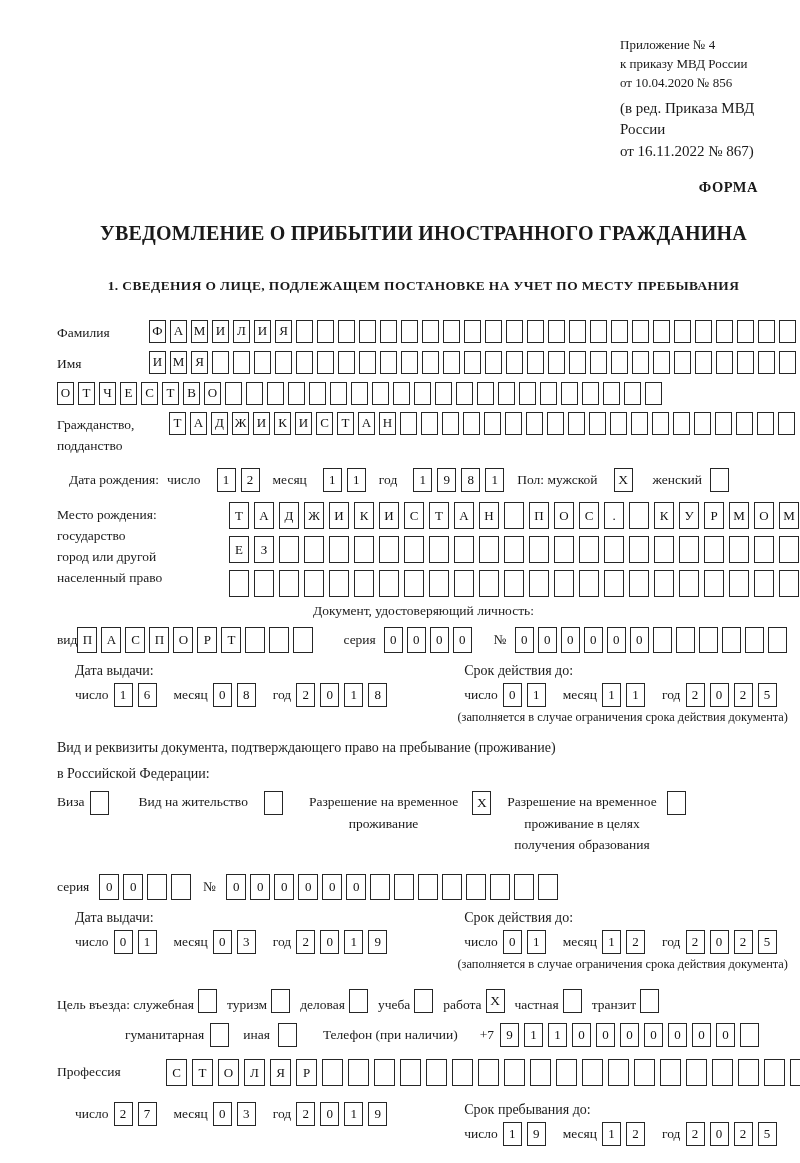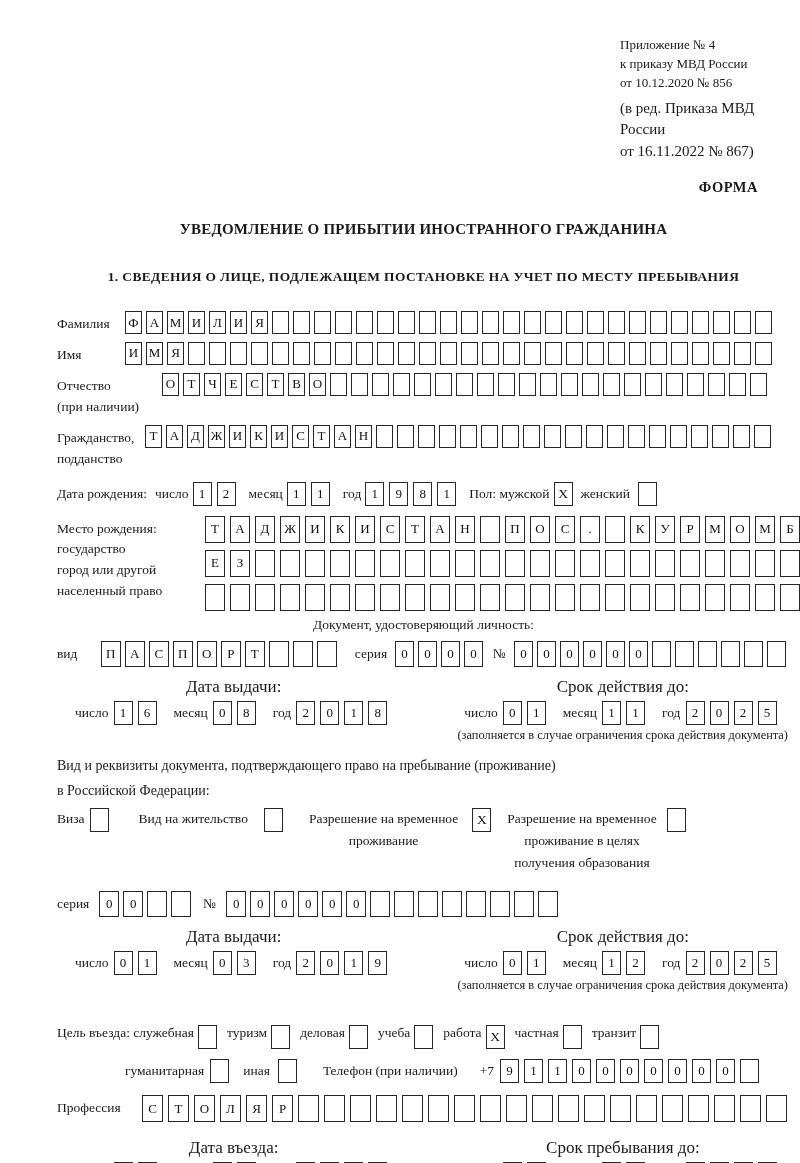--- a/index.html
+++ b/index.html
@@ -5,73 +5,73 @@
   html,body{margin:0;padding:0;background:#ffffff;}
   .page{
     width:800px;height:1163px;box-sizing:border-box;
     padding:36px 10px 0 57px;
     font-family:"Liberation Serif","DejaVu Serif",serif;
     color:#1a1a1a;background:#fff;overflow:hidden;
   }
   .hdr{margin-left:563px;font-size:13px;line-height:1.45;}
   .hdr .amend{font-size:15px;margin-top:5px;line-height:1.45;}
   .forma{margin-top:16px;text-align:right;padding-right:32px;font-weight:bold;font-size:14.5px;letter-spacing:.5px;}
-  .title{margin-top:20px;text-align:center;font-weight:bold;font-size:15px;line-height:1.75;letter-spacing:.2px;}
+  .title{margin-top:20px;text-align:center;font-weight:bold;font-size:20px;line-height:1.75;letter-spacing:.2px;}
   .uline{display:inline-block;width:56px;border-bottom:2px solid #1a1a1a;margin-left:10px;vertical-align:baseline;}
   .sec1{margin-top:27px;margin-bottom:26px;font-weight:bold;font-size:13.4px;letter-spacing:.4px;text-align:center;}
-  .frow{display:flex;align-items:flex-start;margin-bottom:7px;}
+  .frow{display:flex;align-items:flex-start;margin-bottom:7px;gap:24px;}
   .flabel{flex:none;padding-top:3px;font-size:13.5px;line-height:1.55;}
   .w68{width:68px;} .w105{width:105px;} .w88{width:88px;} .w148{width:148px;} .w85{width:85px;}
   .boxes{display:inline-flex;flex-wrap:nowrap;}
   .box{
     box-sizing:border-box;flex:none;display:inline-flex;align-items:center;justify-content:center;
     border:1.6px solid #262626;background:#fff;color:#111;
     font-family:"Liberation Serif","DejaVu Serif",serif;font-size:13px;
   }
   .bw21 .box{width:17px;height:23px;margin-right:4px;}
   .bw24 .box{width:20px;height:26px;margin-right:4px;}
   .bw23 .box{width:19px;height:26px;margin-right:4px;}
   .bw25 .box{width:20px;height:27px;margin-right:5px;}
   .bw26 .box{width:21px;height:27px;margin-right:5px;}
   .bd  .box{width:19px;height:24px;margin-right:5px;}
   .cb  .box{width:19px;height:24px;margin-right:0;font-size:13.5px;}
   .inline-row{display:flex;align-items:center;font-size:13.5px;}
-  .inline-row .gap4{margin-right:4px;} .inline-row .gap8{margin-right:8px;}
+  .inline-row .gap4{margin-right:4px;} .inline-row .gap8{margin-right:8px;margin-left:12px;}
   .bp-col{display:flex;flex-direction:column;gap:7px;}
   .doc-head{text-align:center;font-weight:normal;font-size:13.5px;margin:6px 0 8px 0;}
   .daterow{display:flex;margin-top:10px;}
   .dgroup{display:inline-block;}
   .dgroup.left{margin-left:18px;}
   .dgroup.right{margin-left:72px;}
-  .dheading{text-align:center;font-size:17px;margin-bottom:4px;}
+  .dheading{font-size:14px;margin-bottom:4px;}
   .dline{display:flex;align-items:center;font-size:13.5px;}
   .dline .dw{margin-right:5px;}
   .dline .boxes{margin-right:12px;}
   .dline .boxes:last-child{margin-right:0;}
   .note{font-size:12.4px;margin-top:3px;text-align:right;padding-right:2px;}
   .intro{font-size:14px;line-height:1.85;margin-top:10px;}
   .optrow{display:flex;align-items:flex-start;margin-top:4px;font-size:13.5px;}
   .opt{display:flex;align-items:flex-start;justify-content:center;}
   .opt .txt{text-align:center;line-height:1.6;}
   .opt .boxes{margin-left:12px;margin-top:0;}
   .seriarow{display:flex;align-items:center;margin-top:18px;font-size:13.5px;}
-  .purposerow{display:flex;align-items:flex-start;margin-top:32px;font-size:13.5px;flex-wrap:nowrap;}
+  .purposerow{display:flex;align-items:flex-end;margin-top:17px;font-size:13.5px;flex-wrap:nowrap;}
   .purposerow .plbl{margin:0 4px 0 10px;}
   .purposerow .plbl.first{margin-left:0;}
   .phonerow{display:flex;align-items:center;margin-top:10px;font-size:13.5px;margin-left:68px;}
 </style>
 </head>
 <body>
 
 <div class="page">
 
   <div class="hdr">
     <div>Приложение № 4</div>
     <div>к приказу МВД России</div>
-    <div>от 10.12.2020 № 856</div>
+    <div>от 10.04.2020 № 856</div>
     <div class="amend">
       <div>(в ред. Приказа МВД России</div>
       <div>от 16.11.2022 № 867)</div>
     </div>
   </div>
 
   <div class="forma">ФОРМА</div>
 
   <div class="title">
     <div>УВЕДОМЛЕНИЕ О ПРИБЫТИИ ИНОСТРАННОГО ГРАЖДАНИНА</div>
@@ -147,24 +147,20 @@
         <span class="box"></span>
         <span class="box"></span>
         <span class="box"></span>
         <span class="box"></span>
         <span class="box"></span>
         <span class="box"></span>
       </span>
   </div>
 
   <div class="frow">
-    <span class="flabel w105">
-      <span>Отчество</span><br>
-      <span>(при наличии)</span>
-    </span>
     <span class="boxes bw21">
         <span class="box">О</span>
         <span class="box">Т</span>
         <span class="box">Ч</span>
         <span class="box">Е</span>
         <span class="box">С</span>
         <span class="box">Т</span>
         <span class="box">В</span>
         <span class="box">О</span>
         <span class="box"></span>
@@ -633,21 +629,20 @@
         <span class="box"></span>
         <span class="box"></span>
         <span class="box"></span>
         <span class="box"></span>
         <span class="box"></span>
       </span>
   </div>
 
   <div class="daterow">
     <div class="dgroup left">
-      <div class="dheading">Дата въезда:</div>
       <div class="dline">
         <span class="dw">число</span>
         <span class="boxes bd">
             <span class="box">2</span>
             <span class="box">7</span>
           </span>
         <span class="dw">месяц</span>
         <span class="boxes bd">
             <span class="box">0</span>
             <span class="box">3</span>

